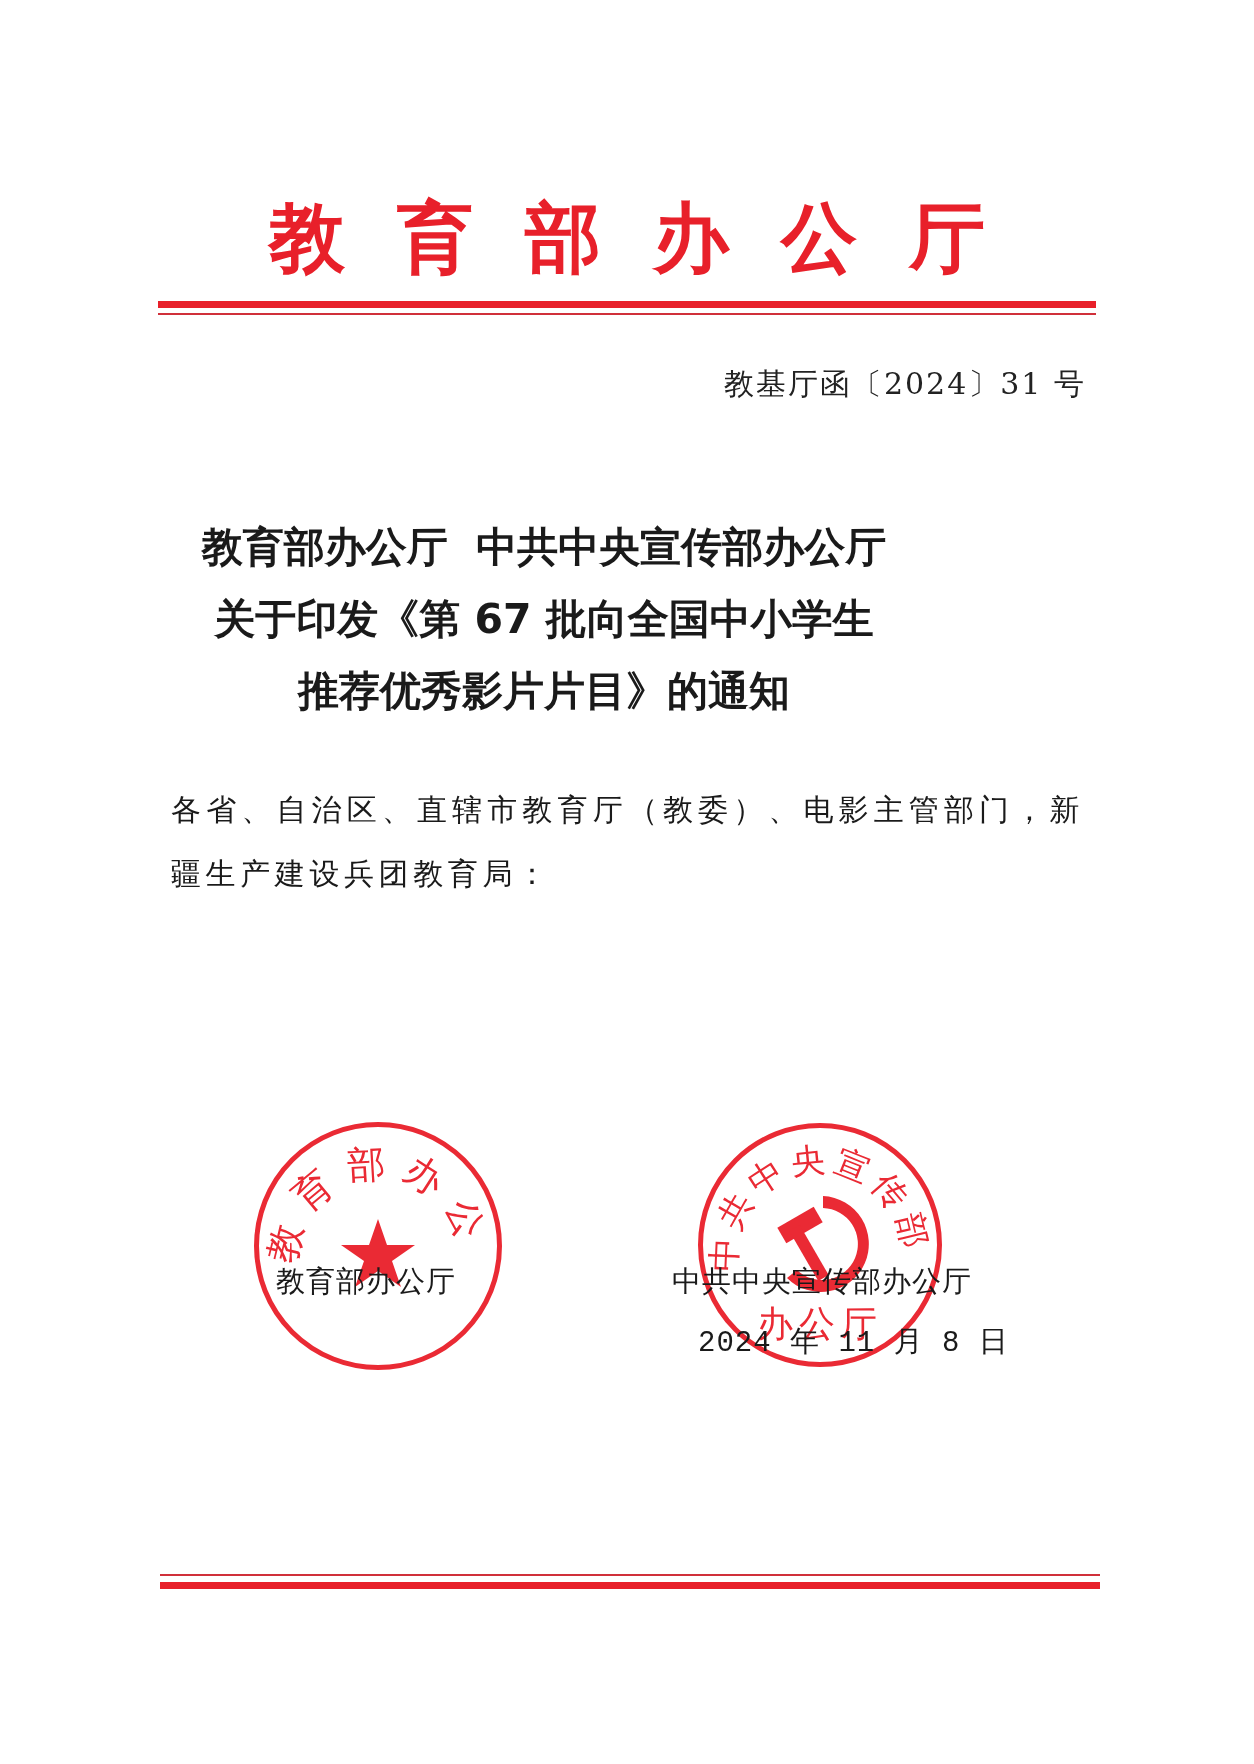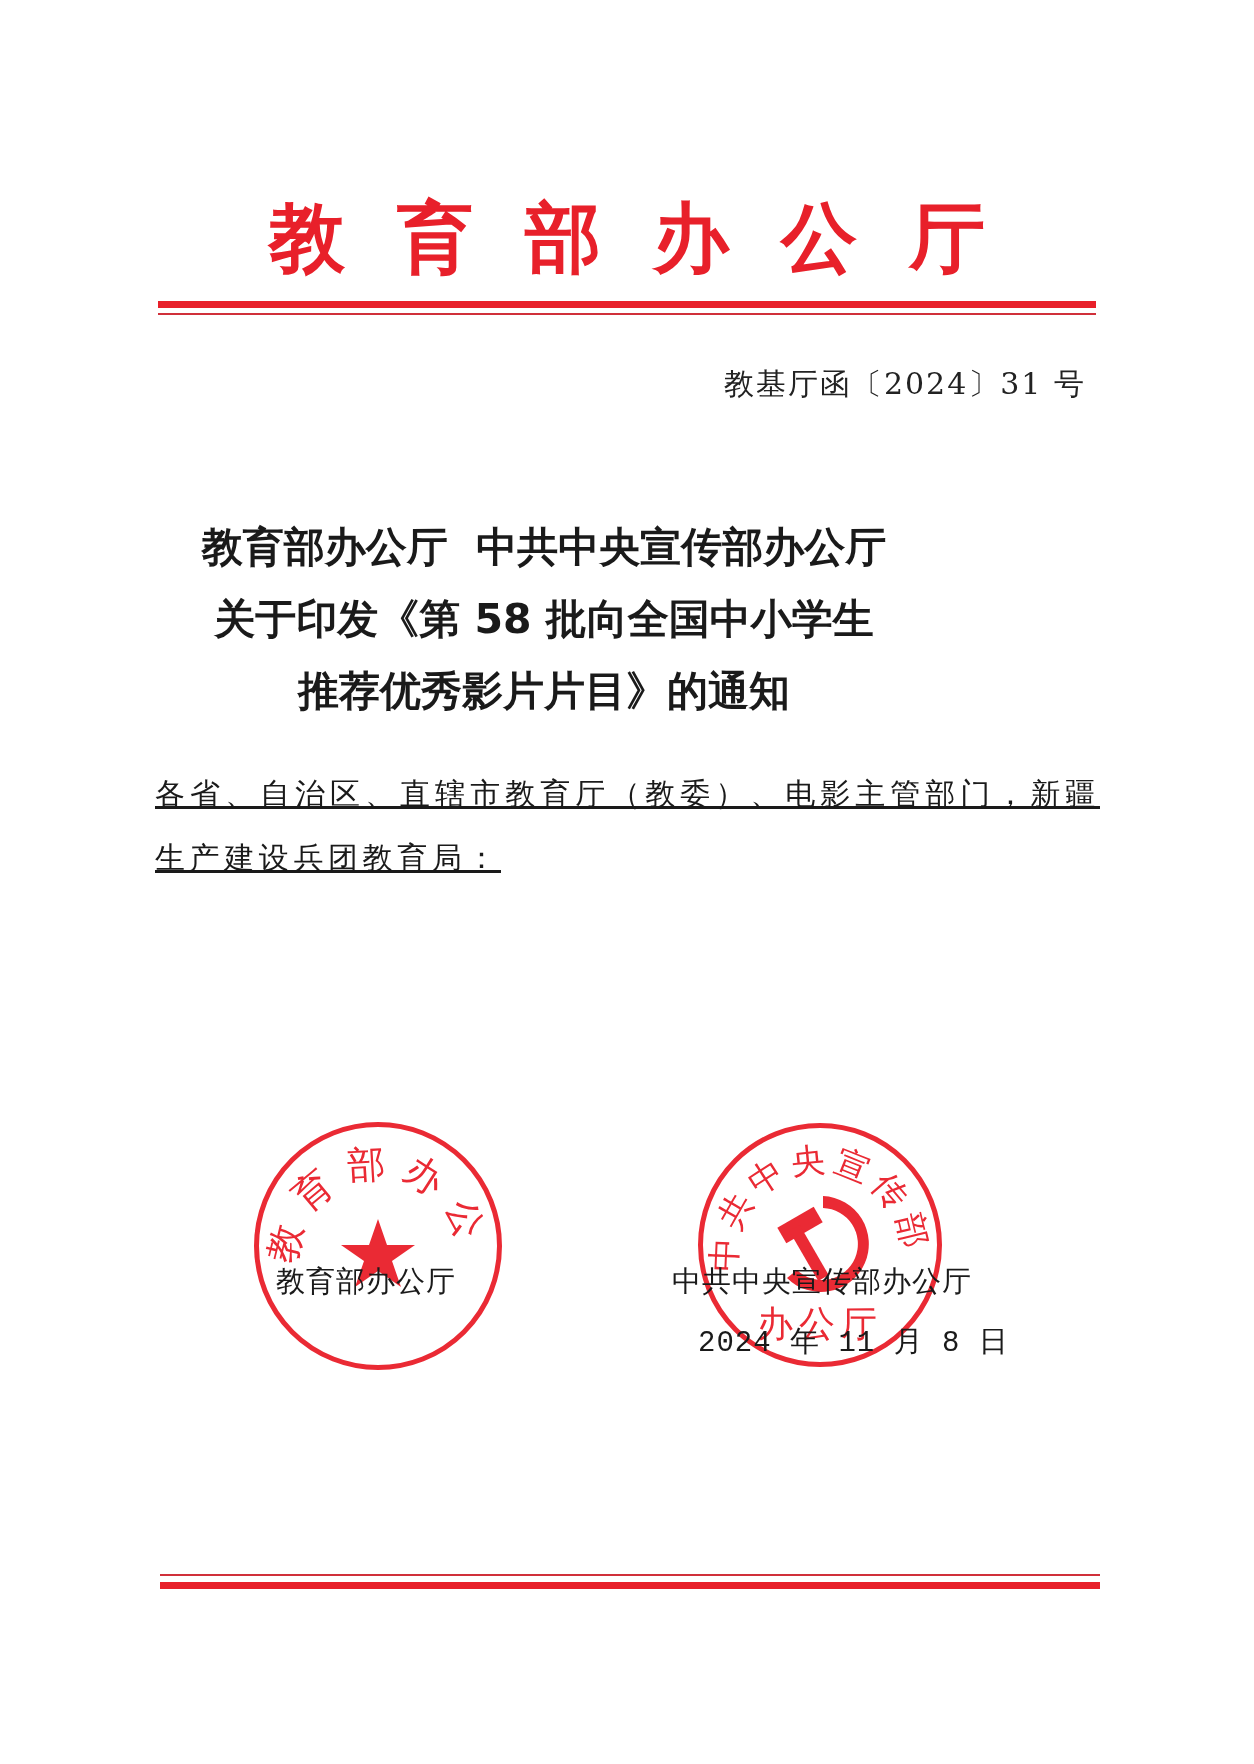--- a/index.html
+++ b/index.html
@@ -14,37 +14,37 @@
   .rule-thin { background: #d0303a; }
 
   .docno { right: 168px; top: 364px; font-size: 30px; letter-spacing: 2px; color: #222; }
 
   .title { left: 0; width: 1088px; text-align: center; font-size: 41px; font-weight: bold;
            font-family: "DejaVu Sans", sans-serif; color: #1a1a1a; }
 
   .body-text { left: 155px; width: 945px; font-size: 30px; line-height: 64px;
                letter-spacing: 4.6px; text-align: justify; color: #1a1a1a;
                font-family: "DejaVu Sans", sans-serif; }
-  .para { margin: 0; text-decoration: underline; }
+  .para { margin: 16px; }
   .indent { text-indent: 64px; }
 
   .seal { border: 5px solid #ea2a34; border-radius: 50%; box-sizing: border-box; }
   .sig { font-size: 29px; color: #1a1a1a; font-family: "DejaVu Sans", sans-serif; letter-spacing: 1px; }
 </style>
 </head>
 <body>
 
 <div class="abs masthead">教育部办公厅</div>
 <div class="abs rule-thick" style="left:158px; top:301px; width:938px; height:7px;"></div>
 <div class="abs rule-thin" style="left:158px; top:313px; width:938px; height:2px;"></div>
 
 <div class="abs docno">教基厅函〔2024〕31 号</div>
 
 <div class="abs title" style="top:520px; white-space:pre;">教育部办公厅  中共中央宣传部办公厅</div>
-<div class="abs title" style="top:592px;">关于印发《第 58 批向全国中小学生</div>
+<div class="abs title" style="top:592px;">关于印发《第 67 批向全国中小学生</div>
 <div class="abs title" style="top:664px;">推荐优秀影片片目》的通知</div>
 
 <div class="abs body-text" style="top:762px;">
   <p class="para">各省、自治区、直辖市教育厅（教委）、电影主管部门，新疆生产建设兵团教育局：</p>
 </div>
 
 <div class="abs seal" style="left:254px; top:1122px; width:248px; height:248px;">
   <svg width="238" height="238" viewBox="0 0 238 238" style="position:absolute; left:0; top:0;">
     <defs>
       <path id="arcL" d="M 40 150 A 82 82 0 1 1 200 150"></path>

